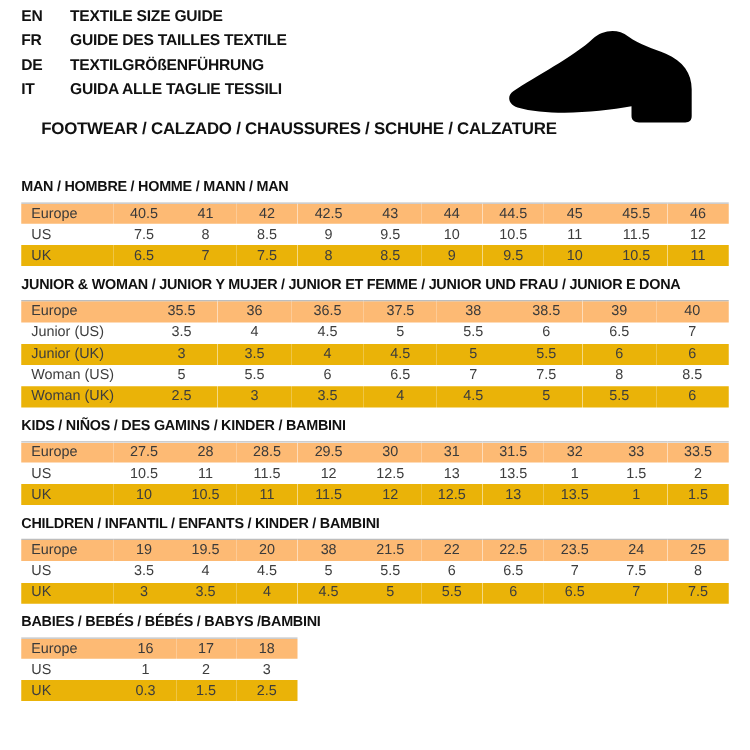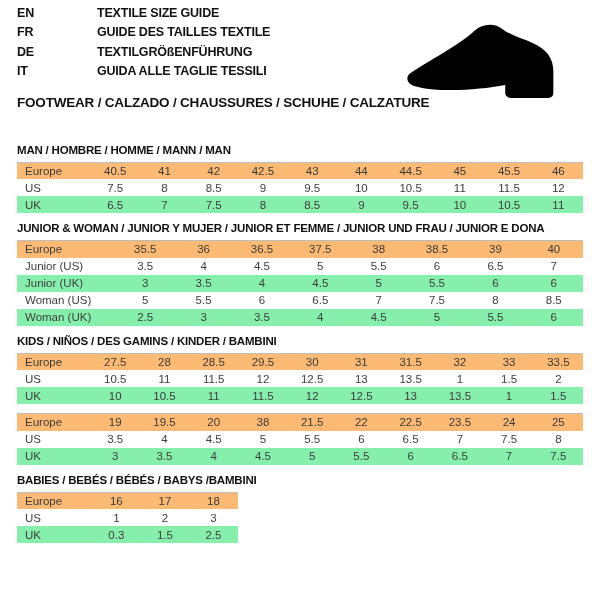--- a/index.html
+++ b/index.html
@@ -9,41 +9,41 @@
     font-family: "Liberation Sans", sans-serif;
     color: #111;
     overflow: hidden;
   }
   .page { position: relative; width: 566px; margin: 0 auto; }
 
   
   .lang-list { margin-top: 4px; }
   .lang-row { display: flex; line-height: 19.4px; font-weight: bold; font-size: 12.5px; letter-spacing: -0.2px; }
   .lang-code { width: 39px; flex: 0 0 39px; }
-  .lang-label { flex: 1; margin-left: 41px; }
-  .category-line { font-weight: bold; font-size: 13.5px; letter-spacing: -0.2px; margin-top: 13px; }
+  .lang-label { flex: 1; }
+  .category-line { font-weight: bold; font-size: 13.5px; letter-spacing: -0.2px; margin-top: 13px; margin-left: 16px; }
 
   .shoe { position: absolute; top: 14px; right: 2px; width: 186px; height: 86px; }
   .shoe svg { width: 100%; height: 100%; display: block; }
 
   
   .sections { margin-top: 34px; }
   .section { margin-bottom: 9px; }
   .section-title { font-weight: bold; font-size: 11.5px; letter-spacing: -0.2px; margin: 0 0 6px 0; }
 
   table.size-table {
     border-collapse: collapse; table-layout: fixed;
     width: 100%; font-size: 11.5px; color: #3d3d3d;
   }
   table.size-table tr { height: 17px; }
   table.size-table td { padding: 0; text-align: center; white-space: nowrap; overflow: hidden; }
   table.size-table td.label { text-align: left; padding-left: 8px; }
   table.size-table tr.hdr { background: #fdba74; border-top: 1px solid #bdbdbd; }
   table.size-table tr.hdr td { color: #3a3a3a; }
-  table.size-table tr.stripe { background: #86efac; }
+  table.size-table tr.stripe { background: #eab308; }
 
   .tbl-man col.label, .tbl-kids col.label, .tbl-children col.label { width: 13%; }
   .tbl-junior-woman col.label { width: 17.5%; }
   .tbl-babies col.label { width: 34%; }
   table.tbl-babies { width: 39%; }
 </style>
 </head>
 <body>
 
 <div class="page">
@@ -263,20 +263,21 @@
               <td>12.5</td>
               <td>13</td>
               <td>13.5</td>
               <td>1</td>
               <td>1.5</td>
             </tr>
           </tbody>
         </table>
     </div>
     <div class="section">
+      <h2 class="section-title">CHILDREN / INFANTIL / ENFANTS / KINDER / BAMBINI</h2>
       <table class="size-table tbl-children">
           <colgroup>
             <col class="label">
             <col>
             <col>
             <col>
             <col>
             <col>
             <col>
             <col>

